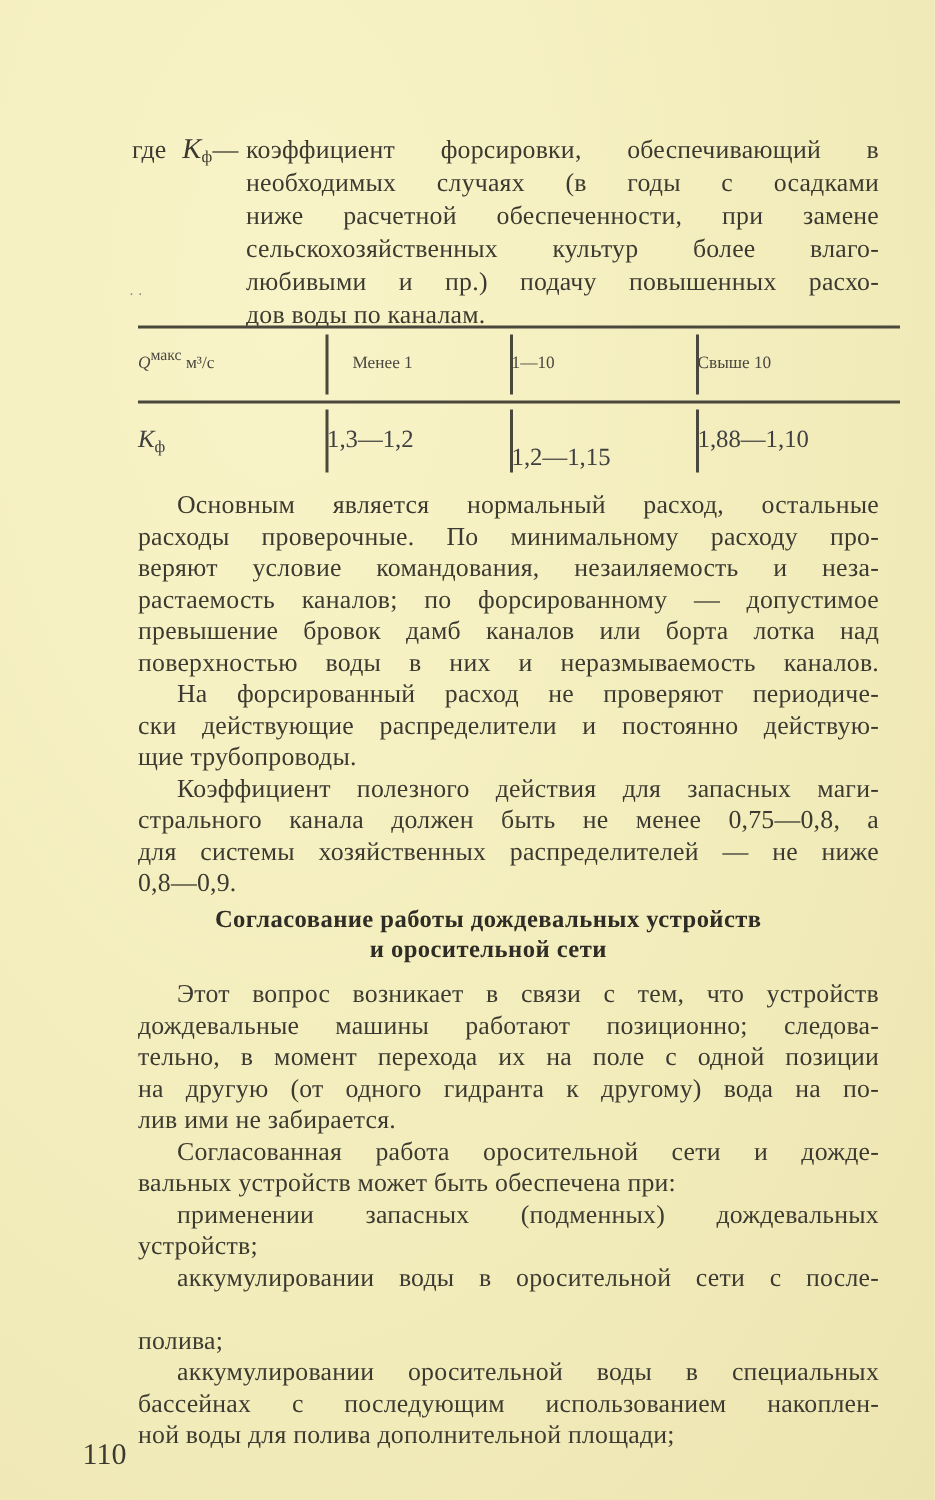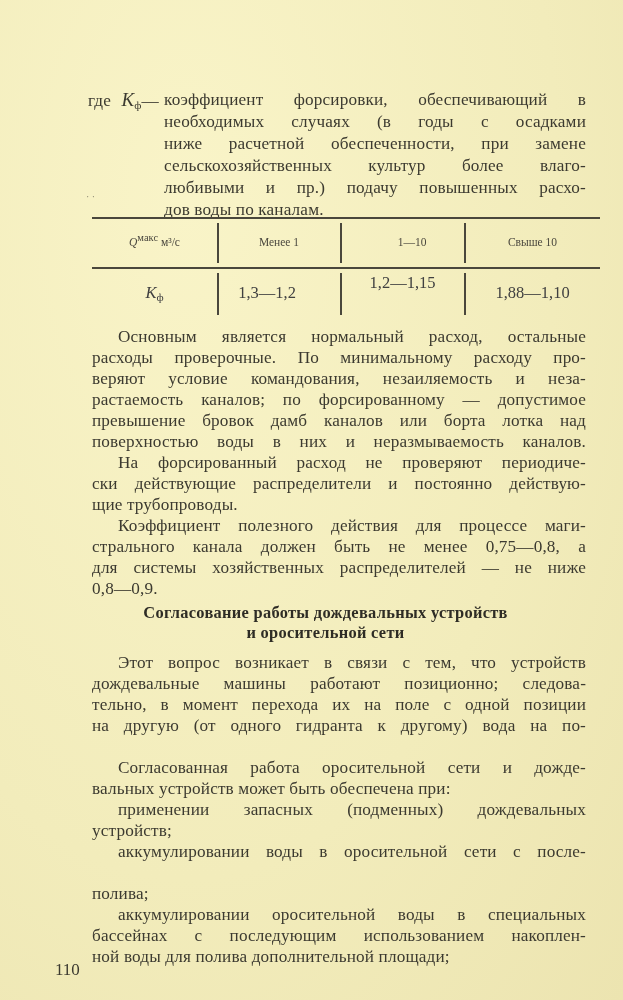--- a/index.html
+++ b/index.html
@@ -21,25 +21,25 @@
   .ital { font-style: italic; }
   .sub { font-size: 11px; position: relative; top: 3px; font-style: normal; }
   .heading {
     position: absolute; left: 0; width: 623px; text-align: center;
     font-weight: bold; font-size: 16.4px; line-height: 20px; color: #2e2c25;
     letter-spacing: 0.3px;
   }
   .tbl { position: absolute; left: 92px; top: 177px; width: 508px; height: 100px; }
   .hr { position: absolute; left: 0; width: 508px; height: 1.6px; background: #4a473c; }
   .vr { position: absolute; width: 1.6px; background: #4a473c; }
-  .cell { position: absolute; text-align: center; white-space: nowrap; }
+  .cell { position: absolute; white-space: nowrap; }
   .hdr { font-size: 11.5px; color: #4a473e; }
   .val { font-size: 16.5px; color: #404040; }
   .sup { font-size: 10.5px; position: relative; top: -5px; }
-  .pagenum { position: absolute; left: 55px; top: 920px; font-size: 17px; line-height: 20px; }
+  .pagenum { position: absolute; left: 55px; top: 920px; font-size: 20px; line-height: 20px; }
   .specks { position: absolute; left: 86px; top: 151px; font-size: 10px; color: #8a866f; }
 </style>
 </head>
 <body>
 
 <div class="page">
 
   <div class="line" style="left:88px; top:50px;">
     <span>где</span>
     <span class="ital" style="margin-left:6px; font-size:19px;"><span>K</span><span class="sub">ф</span></span><span>—</span>
@@ -59,55 +59,56 @@
     <div class="vr" style="left:248px; top:6px; height:40px;"></div>
     <div class="vr" style="left:372px; top:6px; height:40px;"></div>
     <div class="vr" style="left:125px; top:56px; height:42px;"></div>
     <div class="vr" style="left:248px; top:56px; height:42px;"></div>
     <div class="vr" style="left:372px; top:56px; height:42px;"></div>
 
     <div class="cell hdr" style="left:0; width:125px; top:19px;">
       <span class="ital">Q</span><span class="sup">макс</span>
       <span>м³/с</span>
     </div>
-    <div class="cell hdr" style="left:126px; width:122px; top:19px;">Менее 1</div>
+    <div class="cell hdr" style="left:126px; width:122px; top:19px;padding-left:17px;">Менее 1</div>
     <div class="cell hdr" style="left:249px; width:142px; top:19px;">1—10</div>
     <div class="cell hdr" style="left:373px; width:135px; top:19px;">Свыше 10</div>
 
     <div class="cell val" style="left:0; width:125px; top:66px;">
       <span class="ital">K</span><span class="sub">ф</span>
     </div>
     <div class="cell val" style="left:126px; width:98px; top:66px;">1,3—1,2</div>
-    <div class="cell val" style="left:249px; width:123px; top:56px;">1,2—1,15</div>
+    <div class="cell val" style="left:249px; width:123px; top:78px;">1,2—1,15</div>
     <div class="cell val" style="left:373px; width:135px; top:66px;">1,88—1,10</div>
   </div>
 
   <div class="line just" style="left:118px; top:287px; width:468px;">Основным является нормальный расход, остальные</div>
   <div class="line just" style="left:92px; top:308px; width:494px;">расходы проверочные. По минимальному расходу про-</div>
   <div class="line just" style="left:92px; top:329px; width:494px;">веряют условие командования, незаиляемость и неза-</div>
   <div class="line just" style="left:92px; top:350px; width:494px;">растаемость каналов; по форсированному — допустимое</div>
   <div class="line just" style="left:92px; top:371px; width:494px;">превышение бровок дамб каналов или борта лотка над</div>
   <div class="line just" style="left:118px; top:413px; width:468px;">На форсированный расход не проверяют периодиче-</div>
 
   <div class="line just" style="left:92px; top:392px; width:494px;">поверхностью воды в них и неразмываемость каналов.</div>
   <div class="line just" style="left:92px; top:434px; width:494px;">ски действующие распределители и постоянно действую-</div>
   <div class="line" style="left:92px; top:455px;">щие трубопроводы.</div>
 
-  <div class="line just" style="left:118px; top:476px; width:468px;">Коэффициент полезного действия для процессе маги-</div>
+  <div class="line just" style="left:118px; top:476px; width:468px;">Коэффициент полезного действия для запасных маги-</div>
   <div class="line just" style="left:92px; top:497px; width:494px;">стрального канала должен быть не менее 0,75—0,8, а</div>
   <div class="line just" style="left:92px; top:518px; width:494px;">для системы хозяйственных распределителей — не ниже</div>
   <div class="line" style="left:92px; top:539px;">0,8—0,9.</div>
 
   <div class="heading" style="top:563px; left:14px;">Согласование работы дождевальных устройств</div>
   <div class="heading" style="top:583px; left:14px;">и оросительной сети</div>
 
   <div class="line just" style="left:118px; top:613px; width:468px;">Этот вопрос возникает в связи с тем, что устройств</div>
   <div class="line just" style="left:92px; top:634px; width:494px;">дождевальные машины работают позиционно; следова-</div>
   <div class="line just" style="left:92px; top:655px; width:494px;">тельно, в момент перехода их на поле с одной позиции</div>
   <div class="line just" style="left:92px; top:676px; width:494px;">на другую (от одного гидранта к другому) вода на по-</div>
+  <div class="line" style="left:92px; top:697px;">лив ими не забирается.</div>
 
   <div class="line just" style="left:118px; top:718px; width:468px;">Согласованная работа оросительной сети и дожде-</div>
   <div class="line" style="left:92px; top:739px;">вальных устройств может быть обеспечена при:</div>
 
   <div class="line just" style="left:118px; top:760px; width:468px;">применении запасных (подменных) дождевальных</div>
   <div class="line" style="left:92px; top:781px;">устройств;</div>
 
   <div class="line just" style="left:118px; top:802px; width:468px;">аккумулировании воды в оросительной сети с после-</div>
   <div class="line" style="left:92px; top:844px;">полива;</div>
 

